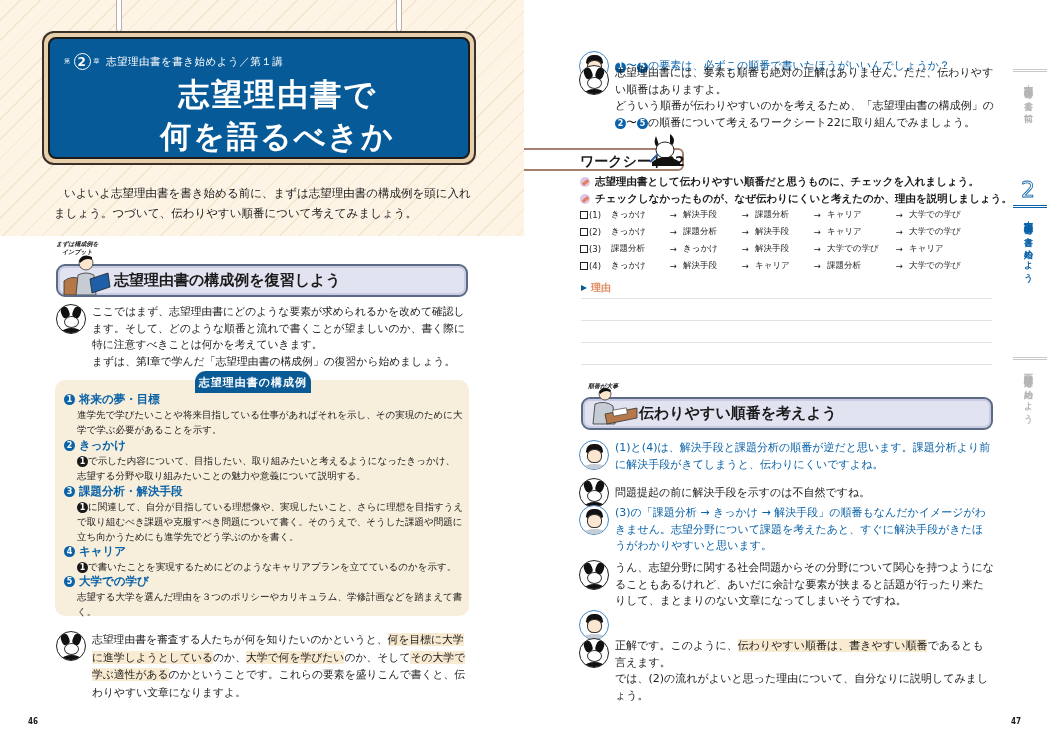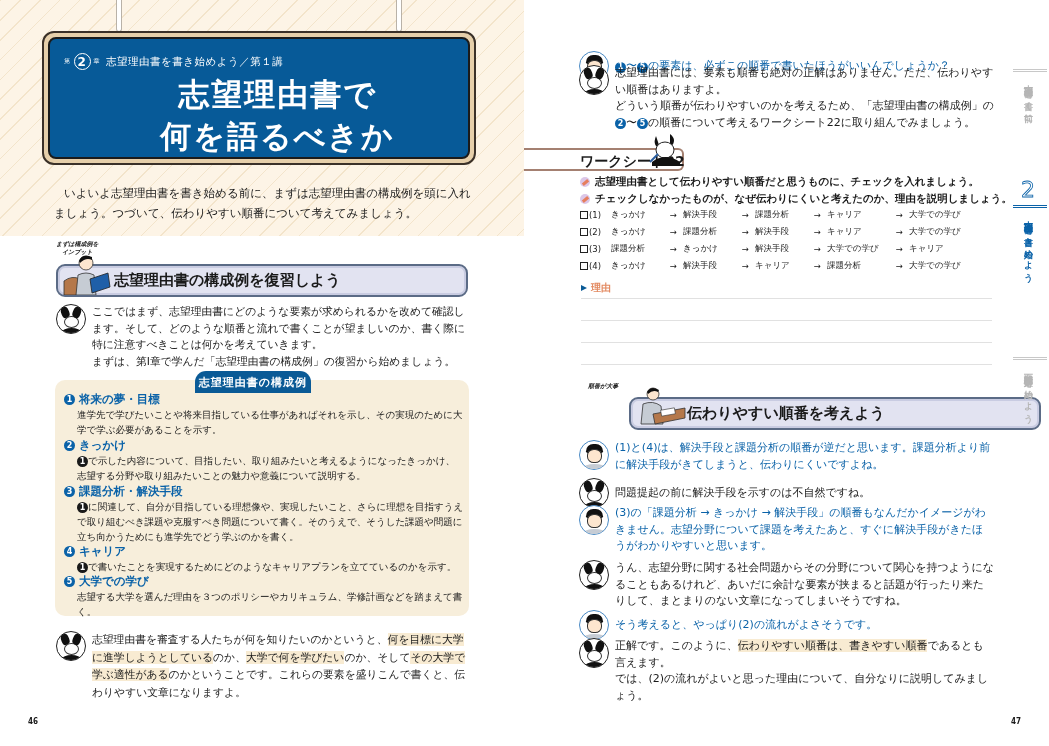--- a/index.html
+++ b/index.html
@@ -293,21 +293,21 @@
 <div class="reason">
   <span class="tri"></span>
   <span>理由</span>
 </div>
 <div class="rule-line" style="top:298px;"></div>
 <div class="rule-line" style="top:320px;"></div>
 <div class="rule-line" style="top:342px;"></div>
 <div class="rule-line" style="top:364px;"></div>
 
 <div class="sec-tag" style="left:588px; top:382px;">順番が大事</div>
-<div class="sec-banner" style="left:581px; top:397px; width:412px;margin-left:48px;">
+<div class="sec-banner" style="left:581px; top:397px; width:412px;">
   <div class="fig">
     <svg width="52" height="44" viewBox="0 0 52 44">
       <circle cx="18" cy="10" r="6" fill="#fde6cf" stroke="#333" stroke-width="0.8"></circle>
       <path d="M12 8 Q16 1 24 6 L23 8 Q18 5 13 10 Z" fill="#111"></path>
       <path d="M6 40 L8 20 Q18 16 26 22 L28 40 Z" fill="#c6ccd4" stroke="#333" stroke-width="0.8"></path>
       <path d="M18 30 L50 24 L50 34 L20 40 Z" fill="#b5784a" stroke="#333" stroke-width="0.8"></path>
       <rect x="26" y="25" width="14" height="6" fill="#fff" stroke="#333" stroke-width="0.6" transform="rotate(-10 33 28)"></rect>
     </svg>
   </div>
   <span>伝わりやすい順番を考えよう</span>
@@ -342,21 +342,20 @@
       <span class="body"></span>
     </div>
   <p class="dtext">うん、志望分野に関する社会問題からその分野について関心を持つようになることもあるけれど、あいだに余計な要素が挟まると話題が行ったり来たりして、まとまりのない文章になってしまいそうですね。</p>
 </div>
 <div class="dialog" style="left:579px; top:610px; width:415px; align-items:center;">
   <div class="avatar boy">
       <span class="hair"></span>
       <span class="face"></span>
       <span class="body"></span>
     </div>
-  <p class="dtext blue">そう考えると、やっぱり(2)の流れがよさそうです。</p>
 </div>
 <div class="dialog" style="left:579px; top:638px; width:415px;">
   <div class="avatar rabbit">
       <span class="face"></span>
       <span class="body"></span>
     </div>
   <div class="dtext">
     <p><span>正解です。このように、</span><span class="hl">伝わりやすい順番は、書きやすい順番</span><span>であるとも言えます。</span></p>
     <p>では、(2)の流れがよいと思った理由について、自分なりに説明してみましょう。</p>
   </div>

